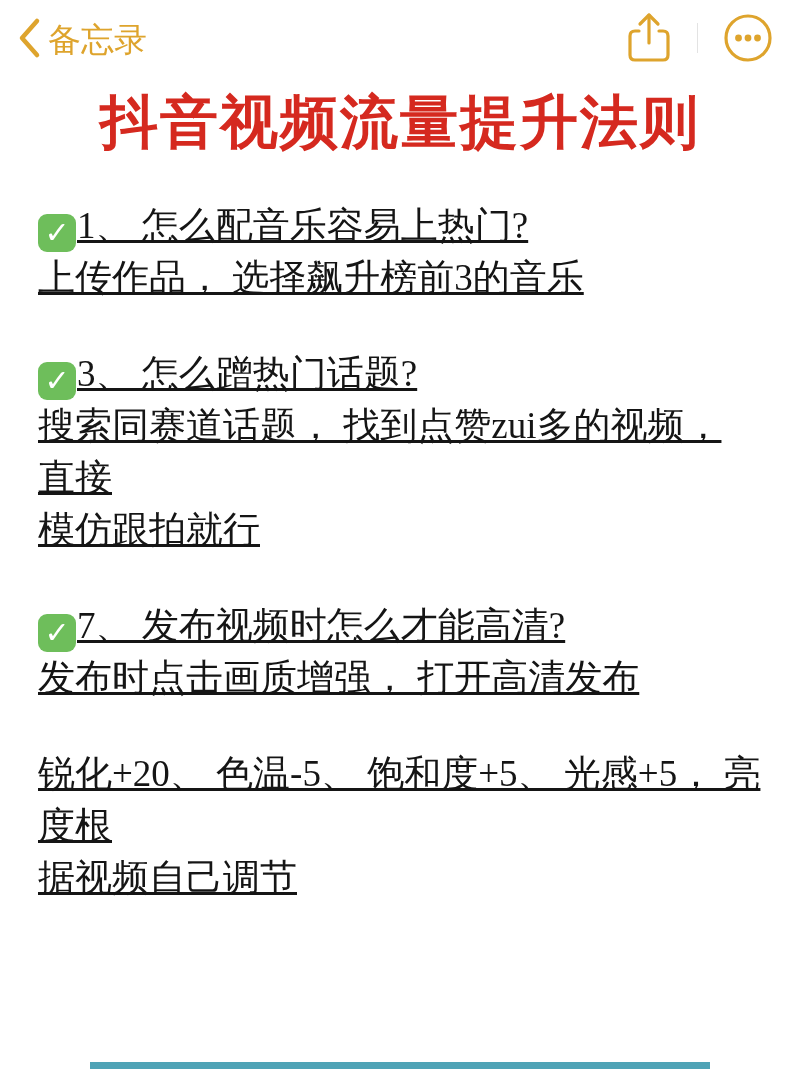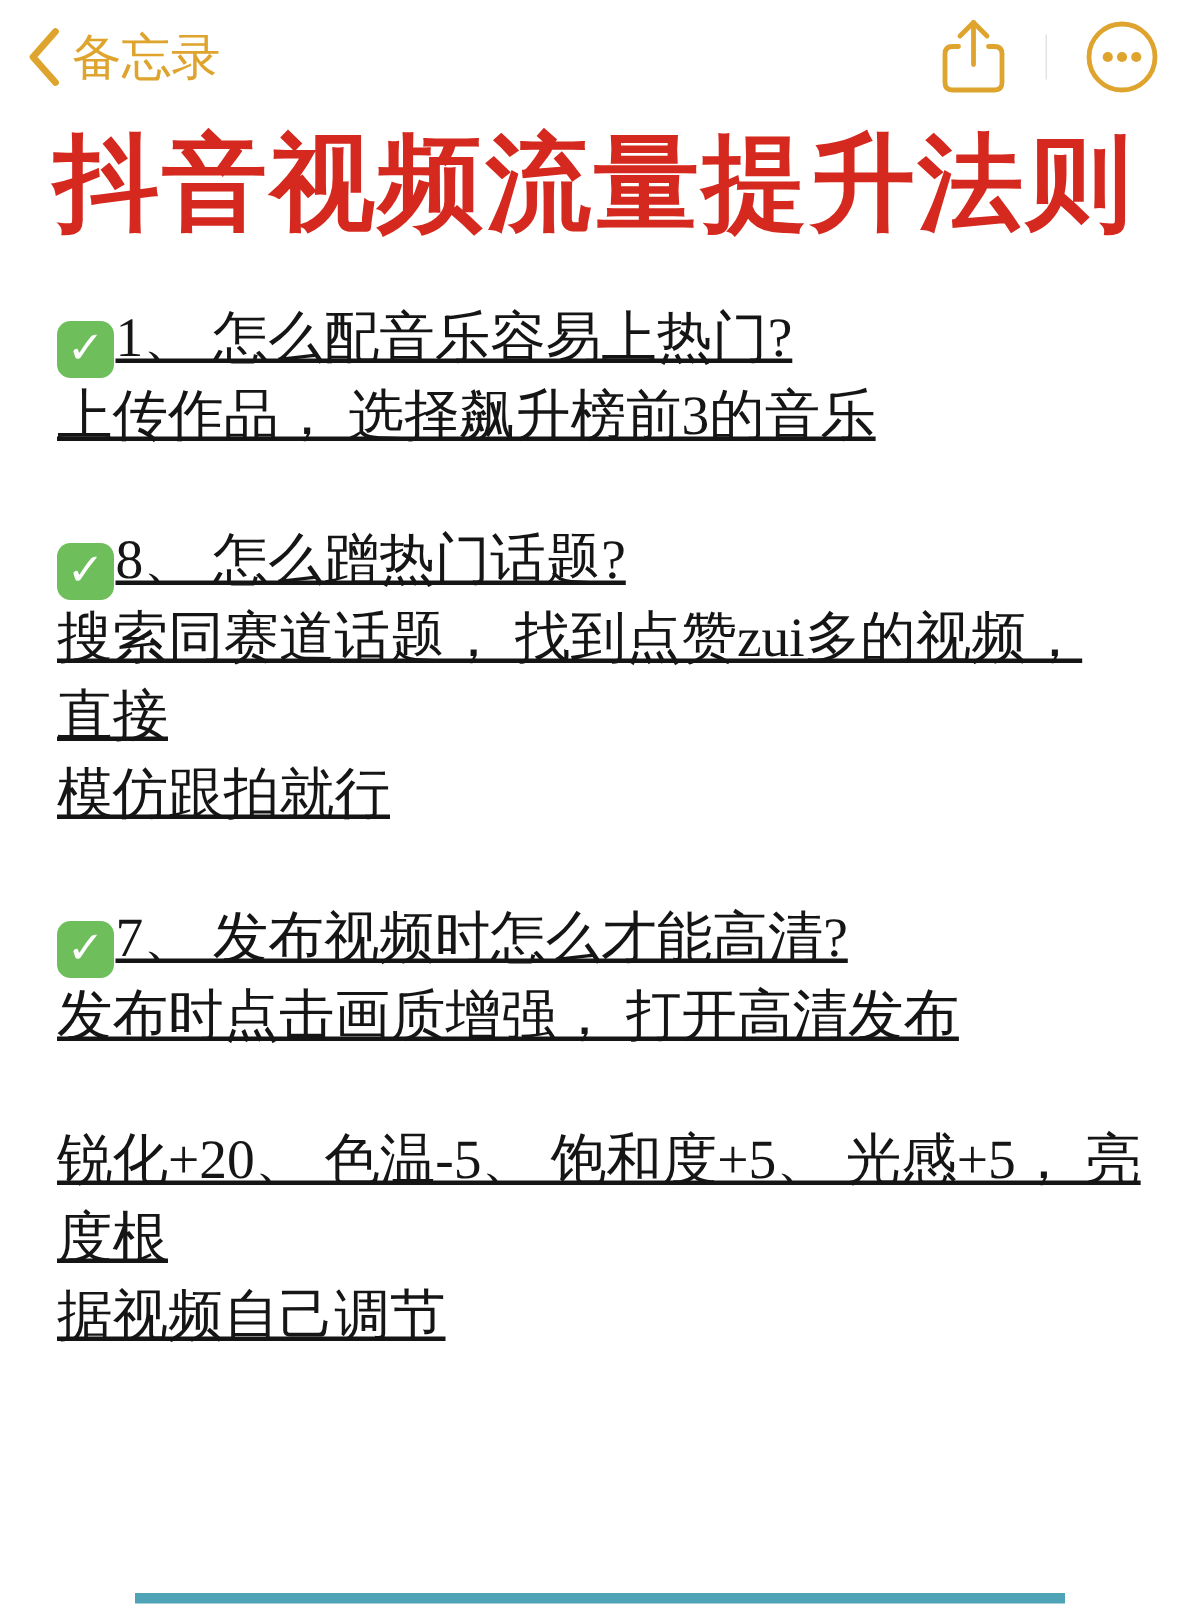--- a/index.html
+++ b/index.html
@@ -24,21 +24,21 @@
     padding: 10px 26px 0 16px;
     height: 56px;
   }
   .nav-left {
     display: flex;
     align-items: center;
     gap: 6px;
     cursor: pointer;
   }
   .nav-back-label {
-    font-family: Liberation Serif, serif;
+    font-family: Liberation Sans, sans-serif;
     font-size: 33px;
     color: #dea42d;
     line-height: 1;
     padding-top: 2px;
   }
   .nav-right {
     display: flex;
     align-items: center;
     gap: 24px;
   }
@@ -47,25 +47,26 @@
     height: 30px;
     background: #e3e3e3;
   }
   .icon-btn { display: inline-flex; cursor: pointer; }
 
   
   .note-title {
     margin: 14px 36px 0 36px;
     font-family: "Liberation Sans", "DejaVu Sans", sans-serif;
     font-weight: 900;
-    font-size: 70px;
+    font-size: 58px;
     line-height: 84px;
     letter-spacing: 2px;
     color: #d5291f;
     white-space: nowrap;
+    text-align: center;
   }
 
   
   .content {
     margin: 0 38px;
   }
   .section { margin-top: 44px; text-decoration: underline; }
   .section:first-child { margin-top: 36px; }
   .section-heading {
     font-size: 37px;
@@ -138,21 +139,21 @@
 <h1 class="note-title">抖音视频流量提升法则</h1>
 
 <div class="content">
 
   <div class="section">
     <div class="section-heading"><span class="check">✓</span><span>1、 怎么配音乐容易上热门?</span></div>
     <div class="section-body">上传作品， 选择飙升榜前3的音乐</div>
   </div>
 
   <div class="section">
-    <div class="section-heading"><span class="check">✓</span><span>8、 怎么蹭热门话题?</span></div>
+    <div class="section-heading"><span class="check">✓</span><span>3、 怎么蹭热门话题?</span></div>
     <div class="section-body">搜索同赛道话题， 找到点赞zui多的视频， 直接
 模仿跟拍就行</div>
   </div>
 
 
   <div class="section">
     <div class="section-heading"><span class="check">✓</span><span>7、 发布视频时怎么才能高清?</span></div>
     <div class="section-body">发布时点击画质增强， 打开高清发布</div>
   </div>
 

